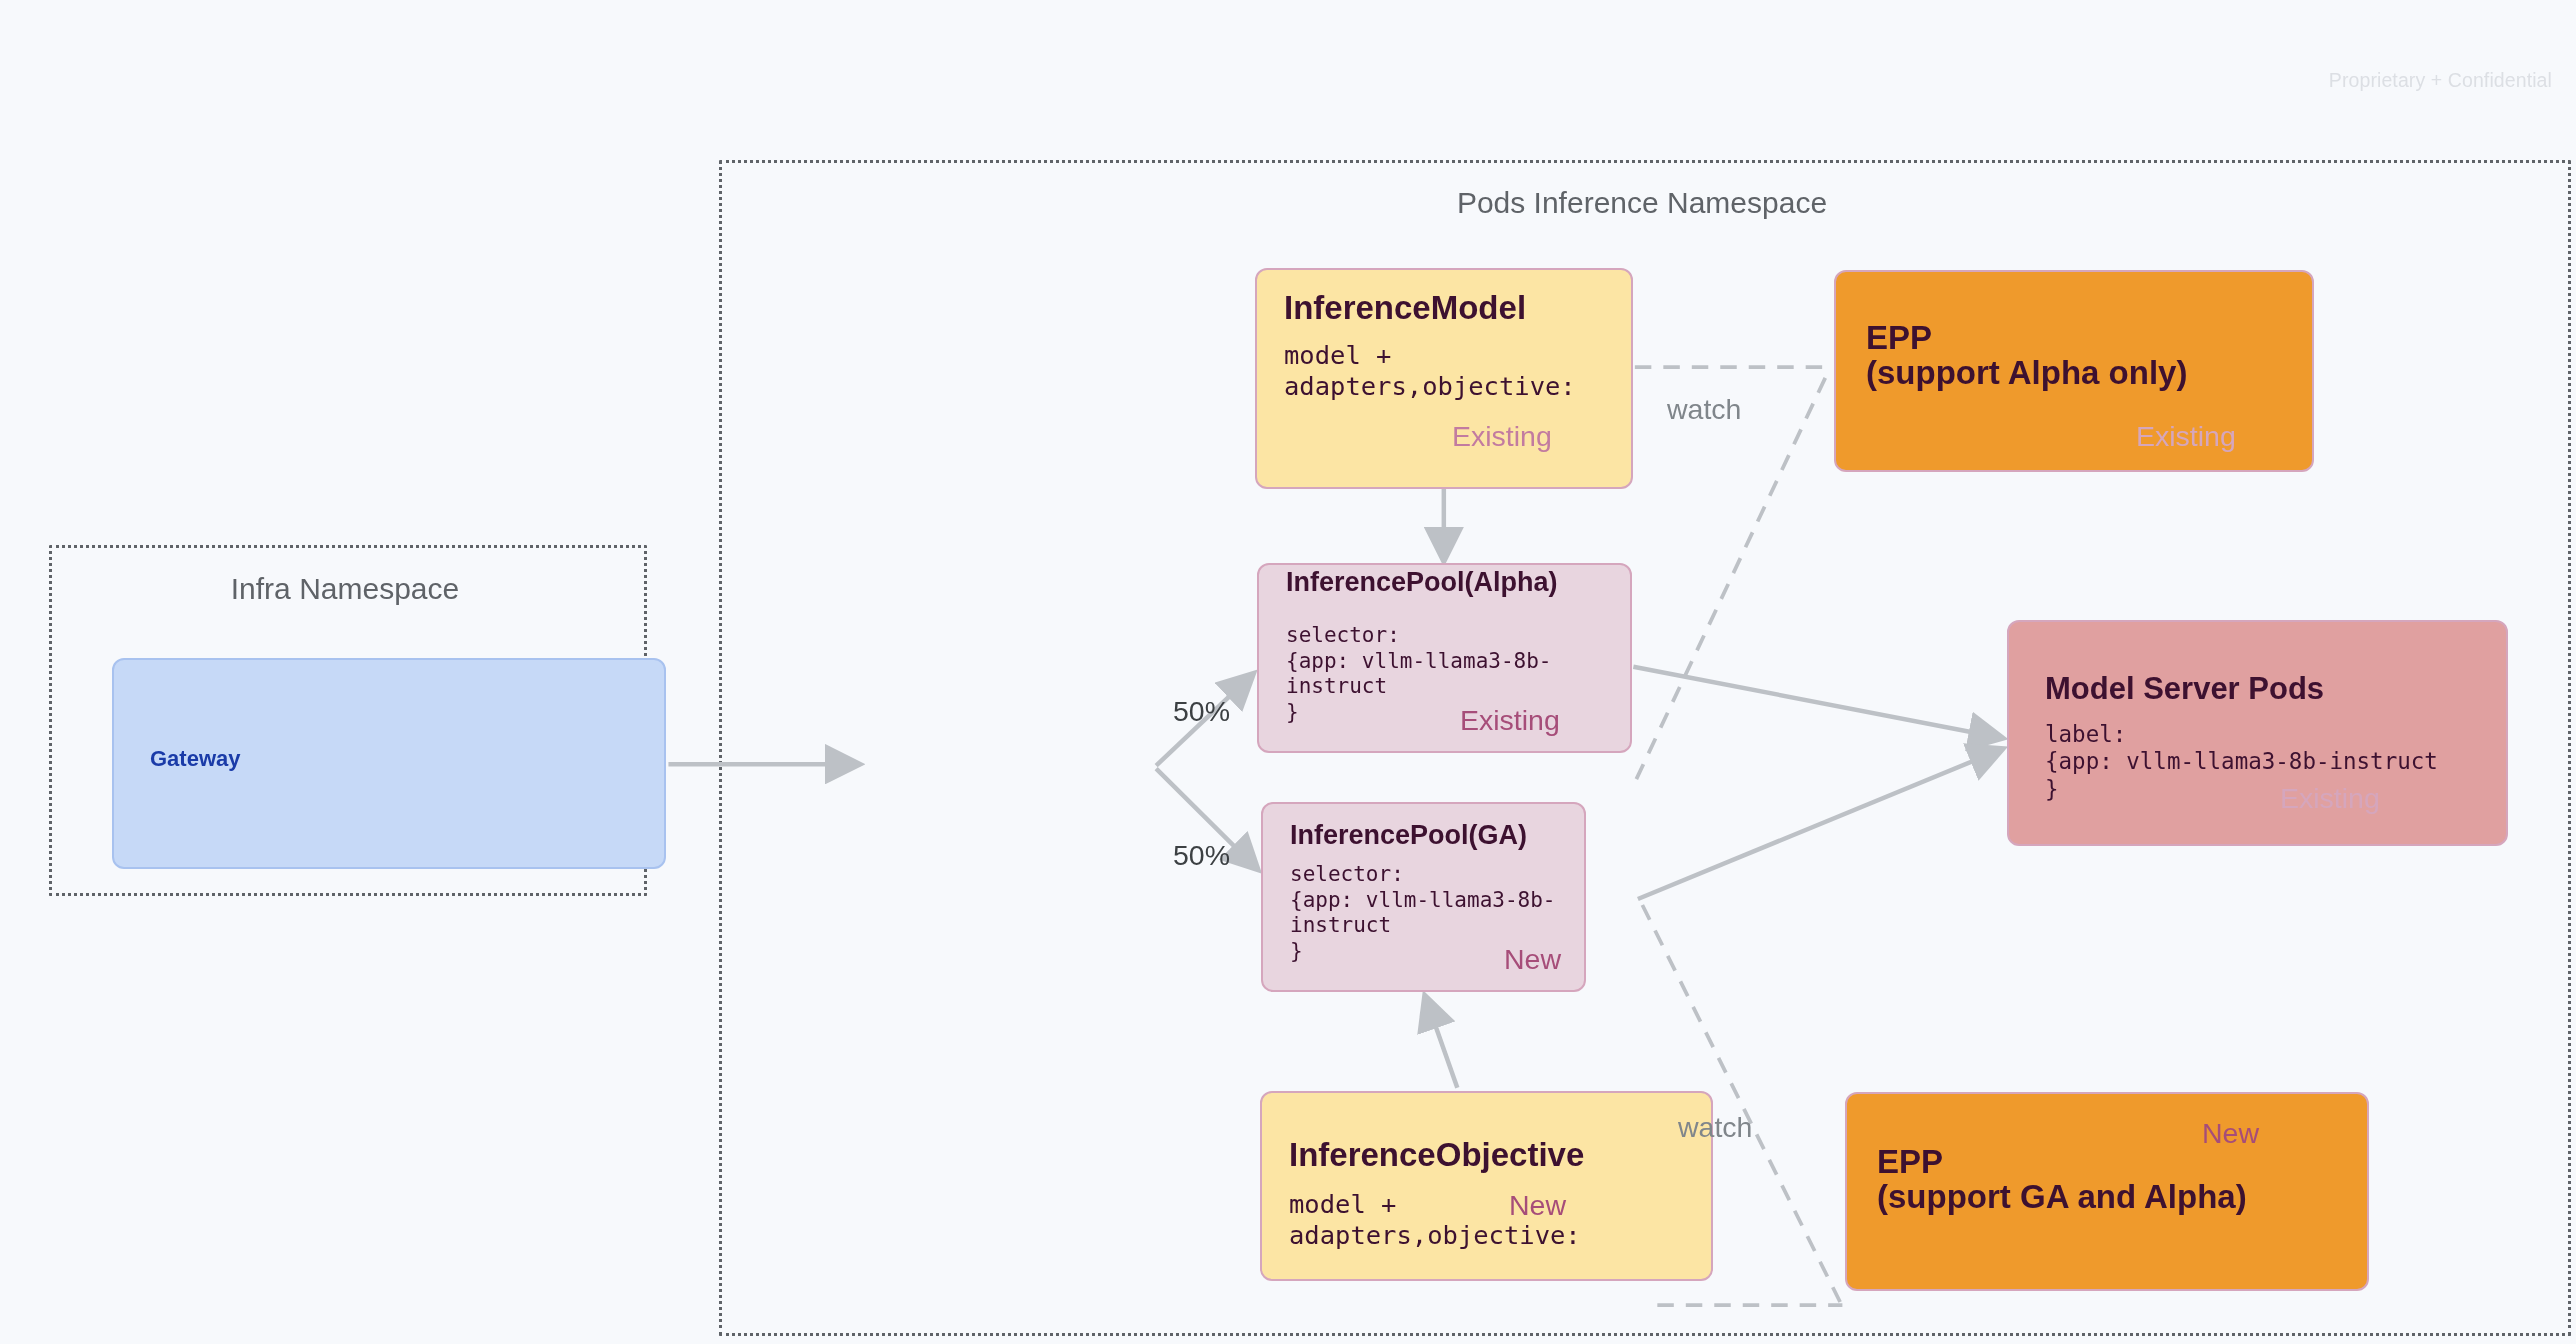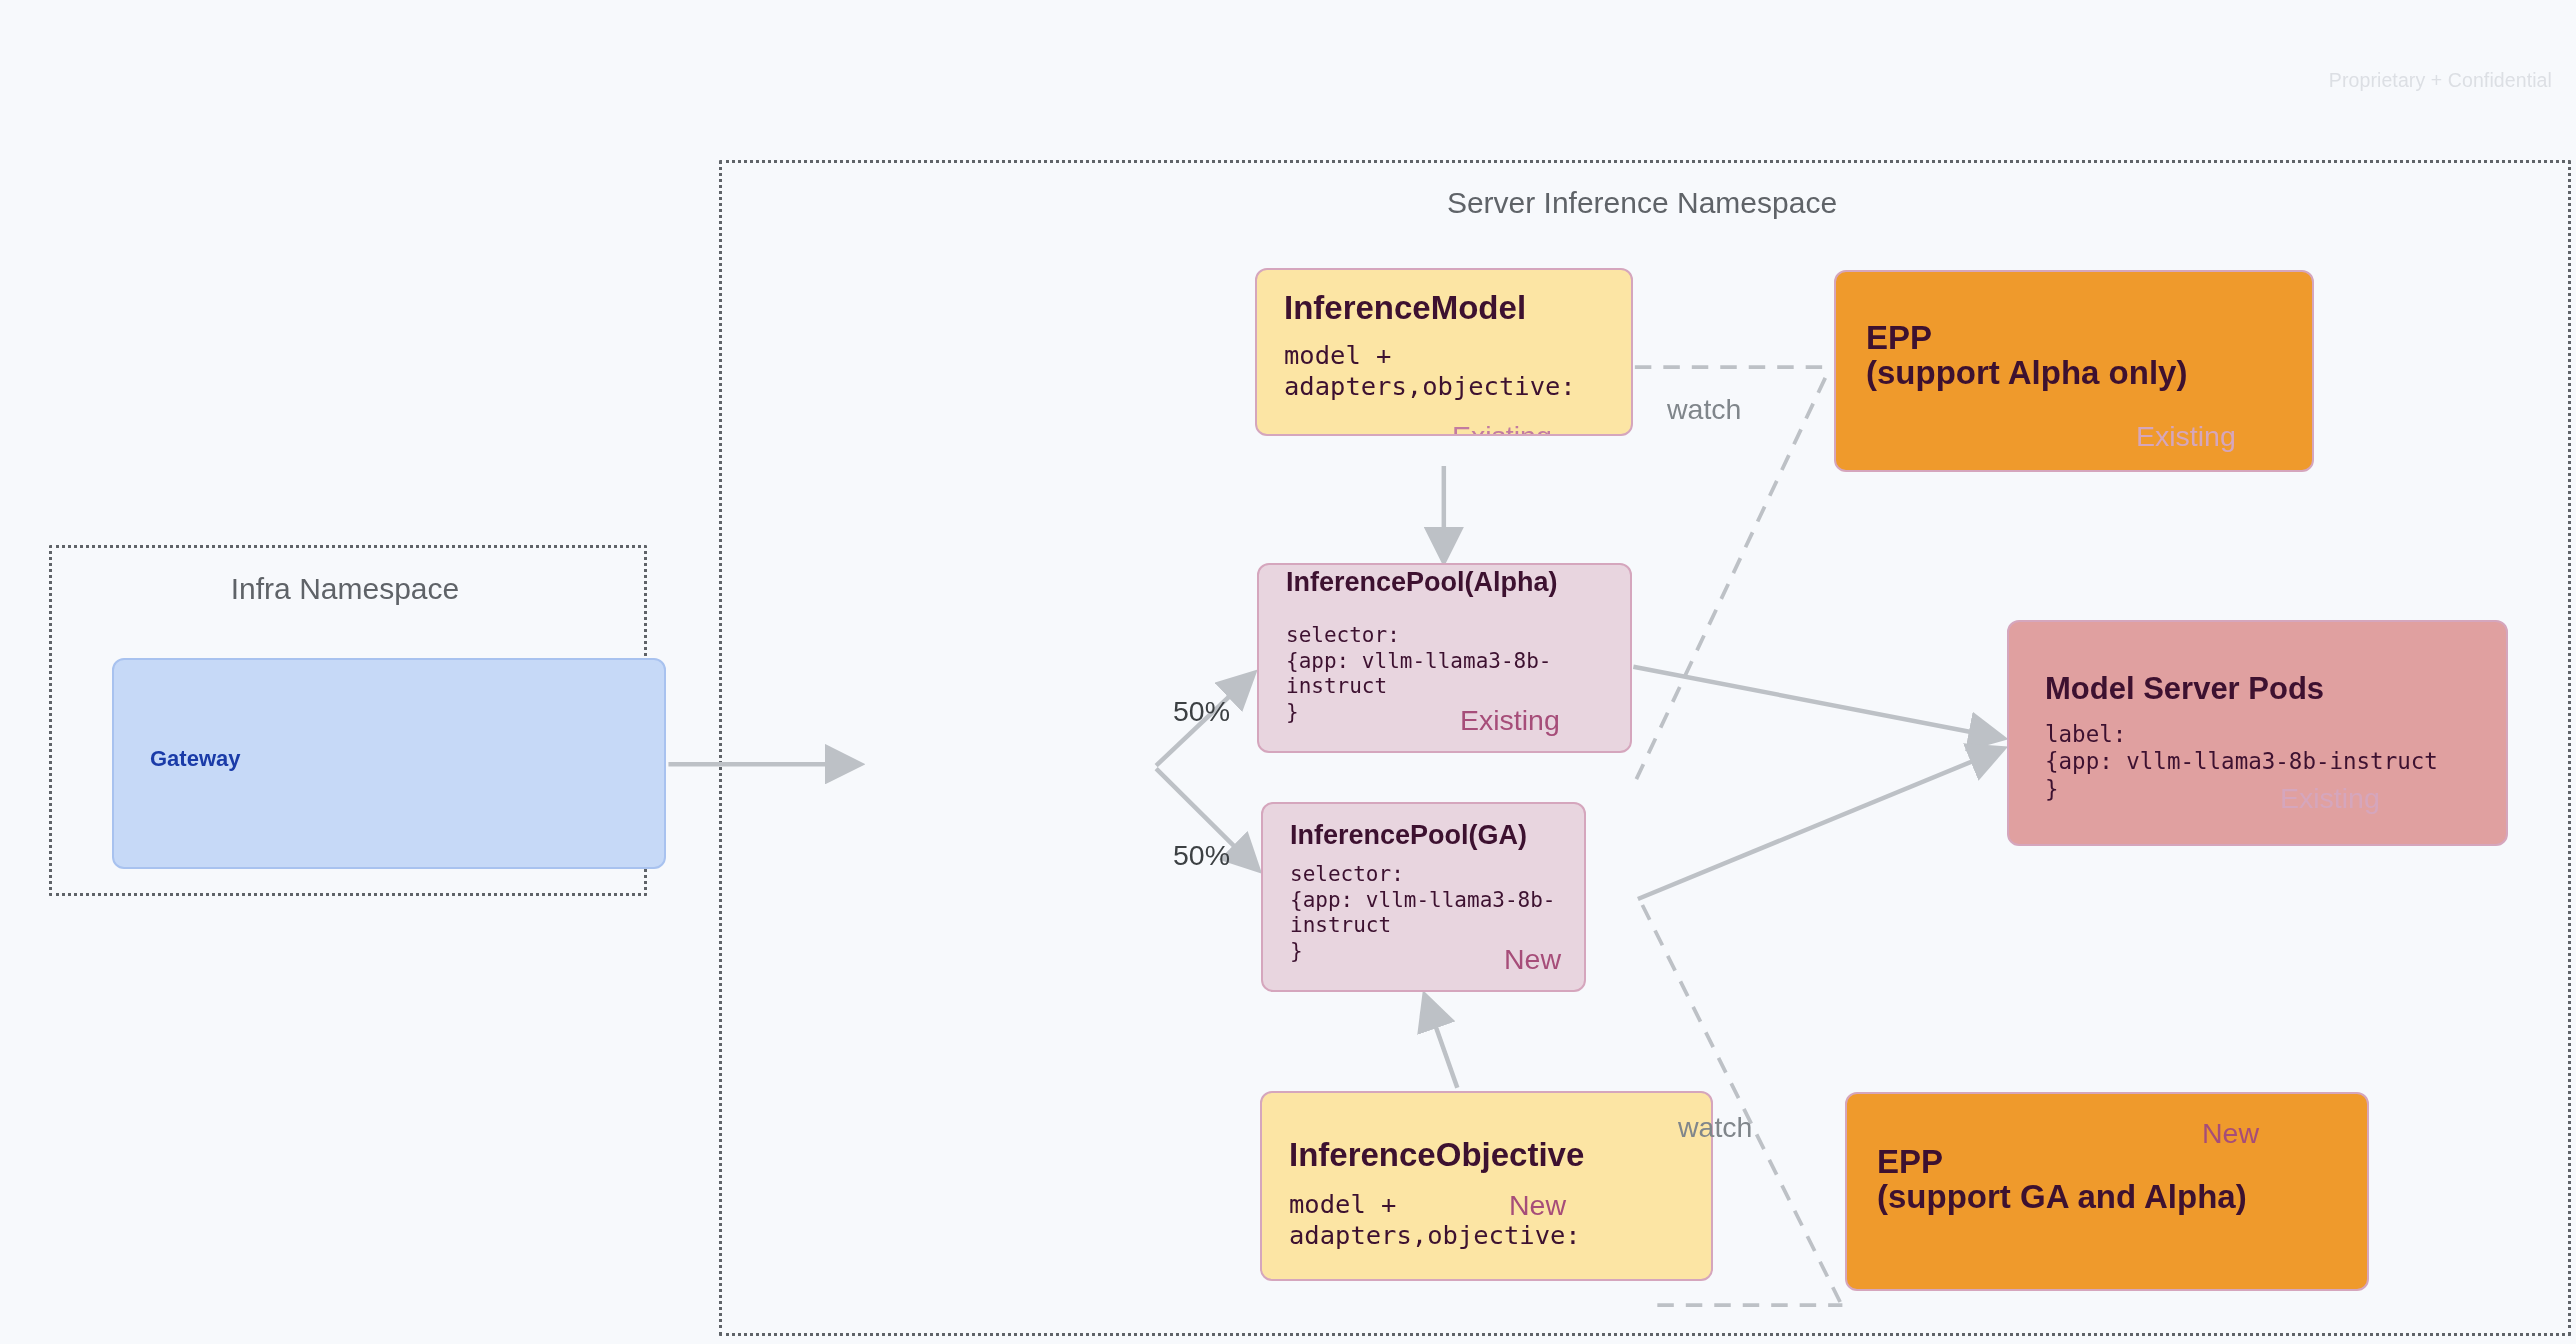--- a/index.html
+++ b/index.html
@@ -69,21 +69,21 @@
   
   #httproute{
     left:865px;top:650px;width:289px;height:232px;
     background:#d9ead3;border:2.2px solid #a8c79a;
   }
   #httproute .title{left:34px;top:81px;font-size:33px;color:#274e13;}
   #httproute .tag{left:27px;top:156px;font-size:28.5px;color:#c27ba0;}
 
   
   #inferencemodel{
-    left:1255px;top:268px;width:378px;height:168px;
+    left:1255px;top:268px;width:378px;height:221px;
     background:#fce5a4;border:2.2px solid #d5a6bd;text-decoration:underline;
   }
   #inferencemodel .title{left:27px;top:21px;font-size:33px;color:#3d1130;}
   #inferencemodel .mono{left:27px;top:70px;width:330px;font-size:25.5px;color:#3d1130;}
   #inferencemodel .tag{left:195px;top:150px;font-size:28.5px;color:#c27ba0;}
 
   
   #poolalpha{
     left:1257px;top:563px;width:375px;height:190px;
     background:#e8d5df;border:2.2px solid #d5a6bd;
@@ -154,21 +154,21 @@
 <body>
 
 <div id="stage">
 
   <div class="watermark">Proprietary + Confidential</div>
 
   <div class="ns" id="ns-infra" style="left:49px;top:545px;width:592px;height:345px;"></div>
   <div class="ns-title" style="left:49px;top:572px;width:592px;">Infra Namespace</div>
 
   <div class="ns" id="ns-genai" style="left:719px;top:160px;width:1846px;height:1170px;"></div>
-  <div class="ns-title" style="left:719px;top:186px;width:1846px;">Server Inference Namespace</div>
+  <div class="ns-title" style="left:719px;top:186px;width:1846px;">Pods Inference Namespace</div>
 
   <svg id="wires" viewBox="0 0 3438 1794" width="2576" height="1344">
     <defs>
       <marker id="arw" markerWidth="9" markerHeight="9" refX="7.5" refY="4.5" orient="auto" markerUnits="strokeWidth">
         <path d="M0,0 L9,4.5 L0,9 z" fill="#bdc1c6"></path>
       </marker>
     </defs>
 
     <line x1="892" y1="1020" x2="1146" y2="1020" stroke="#bdc1c6" stroke-width="6" marker-end="url(#arw)"></line>
 

